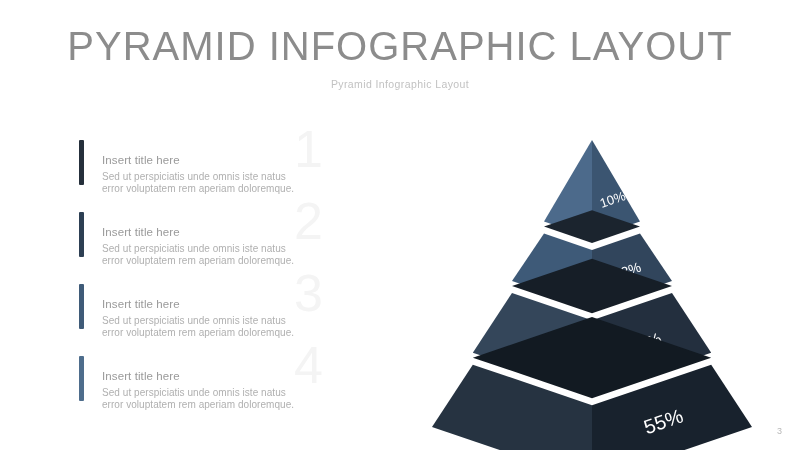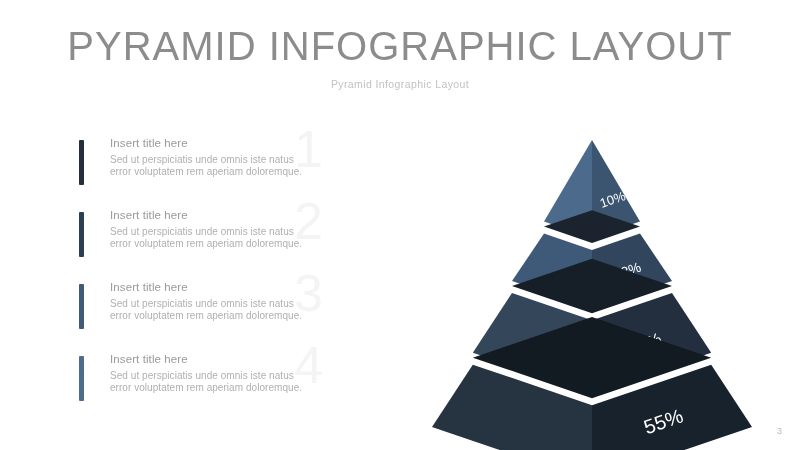--- a/index.html
+++ b/index.html
@@ -19,21 +19,21 @@
   .subtitle{
     margin-top:8px;font-size:10.5px;color:#c2c2c2;letter-spacing:.4px;
   }
 
   
   .list{position:absolute;left:79px;top:137px;width:260px;}
   .item{position:relative;height:65px;margin-bottom:7px;}
   .bar{
     position:absolute;left:0;top:3px;width:5px;height:45px;border-radius:1px;
   }
-  .item-body{position:absolute;left:23px;top:0;width:230px;margin-left:8px;}
+  .item-body{position:absolute;left:23px;top:17px;width:230px;}
   .item-title{
     font-size:11.5px;color:#9a9a9a;font-weight:400;letter-spacing:.1px;
     margin-bottom:5px;
   }
   .item-desc{
     font-size:10px;color:#b0b0b0;line-height:11.5px;letter-spacing:.05px;
     max-width:200px;
   }
   .ghost-num{
     position:absolute;right:16px;top:-14px;

